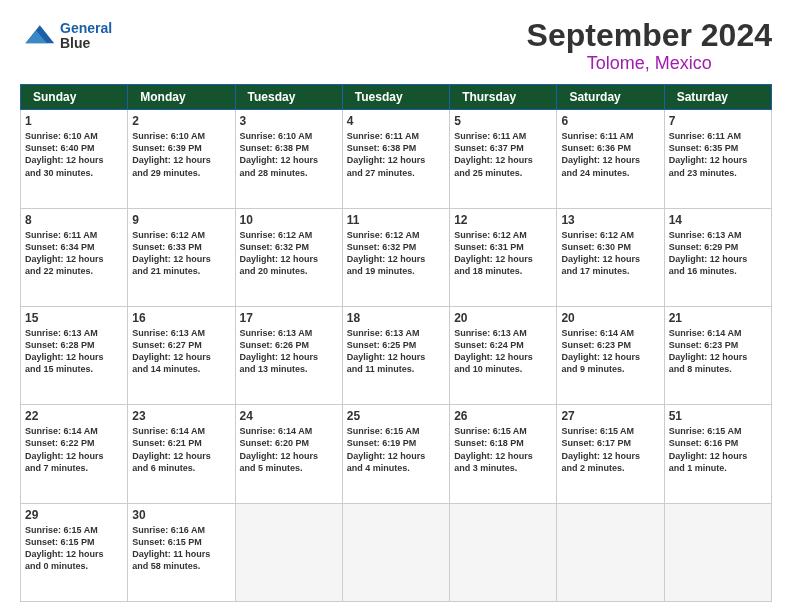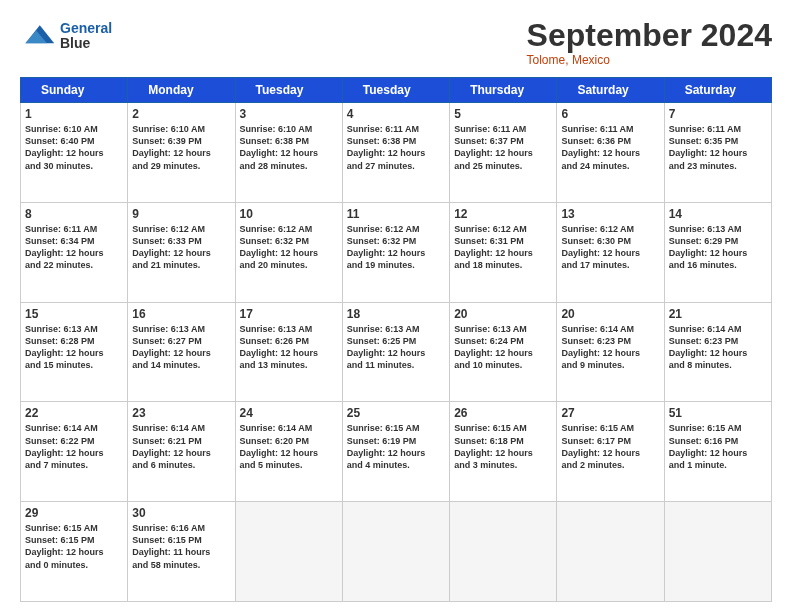--- a/index.html
+++ b/index.html
@@ -35,45 +35,45 @@
       line-height: 1.1;
     }
     .logo-text span {
       color: #1a5fa8;
     }
     .logo-icon {
       width: 36px;
       height: 36px;
     }
     .title-block {
-      text-align: left;
+      text-align: center;
     }
     .month-title {
       font-size: 32px;
       font-weight: bold;
       color: #333;
       line-height: 1.1;
     }
     .location {
-      font-size: 12px;
-      color: #c2410c;
+      font-size: 18px;
+      color: #a21caf;
     }
     .calendar {
       flex: 1;
       border: 1px solid #ccc;
       border-collapse: collapse;
       width: 100%;
       table-layout: fixed;
     }
     .calendar thead tr th {
-      background: #1d4ed8;
+      background: #14532d;
       color: #fff;
       font-size: 12px;
       font-weight: bold;
-      padding: 5px 20px;
+      padding: 5px 12px;
       text-align: left;
       border: 1px solid #1a5fa8;
     }
     .calendar tbody tr td {
       vertical-align: top;
       border: 1px solid #ccc;
       padding: 4px 4px 3px 4px;
       font-size: 9.2px;
       color: #333;
       background: #fff;

